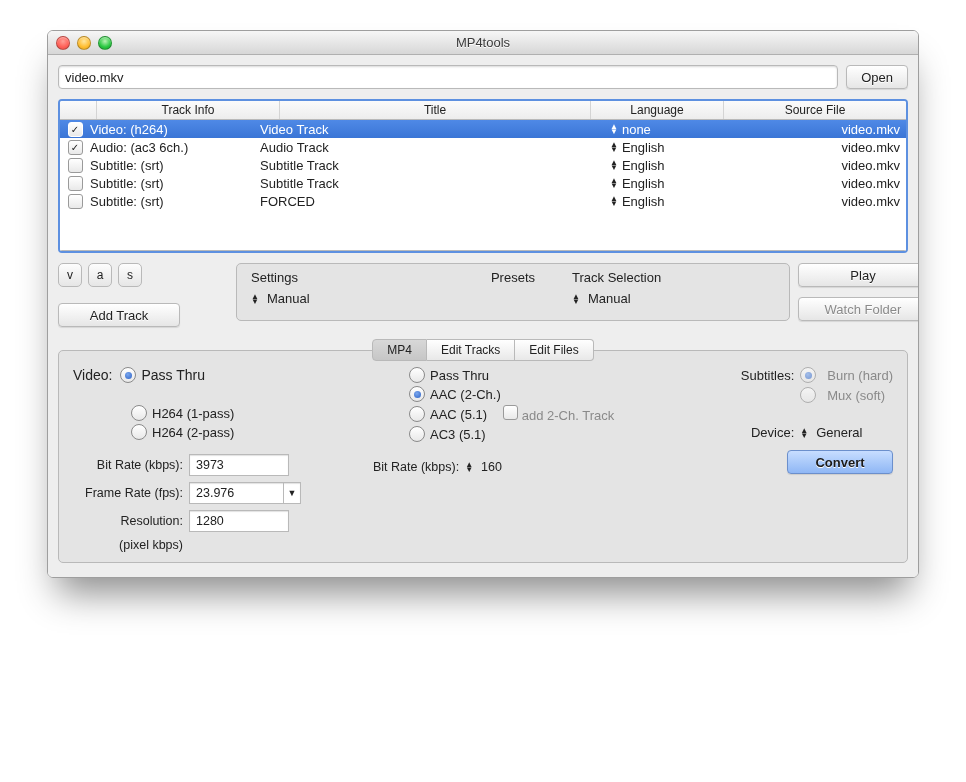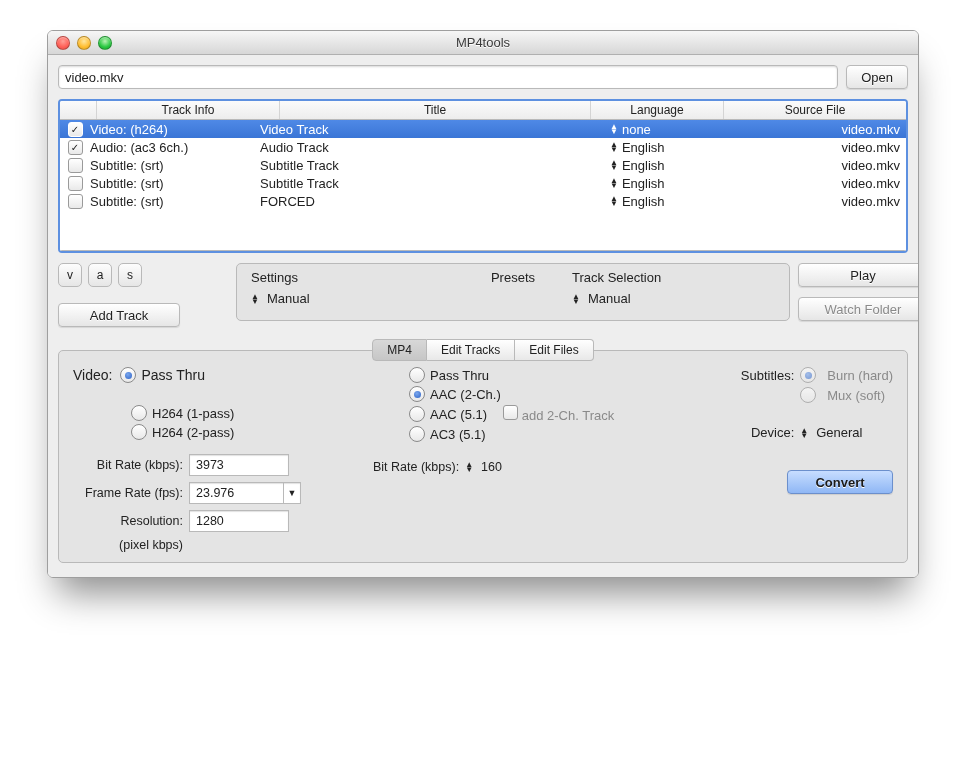--- a/index.html
+++ b/index.html
@@ -315,21 +315,21 @@
         <div class="line" style="margin-top:22px">
             <span class="label">Device:</span>
           <span class="popup">
             <span class="updown">
                 <span>▲</span>
                 <span>▼</span>
               </span>
             <span>General</span>
           </span>
         </div>
-        <div style="margin-top:30px;text-align:right">
+        <div style="margin-top:10px;text-align:right">
           <span class="btn primary" style="width:76px">Convert</span>
         </div>
       </div>
     </div>
   </div>
 </div>
 
 <div class="subwindow">
   <div class="tables">
     <div class="tbl tbl-left">

